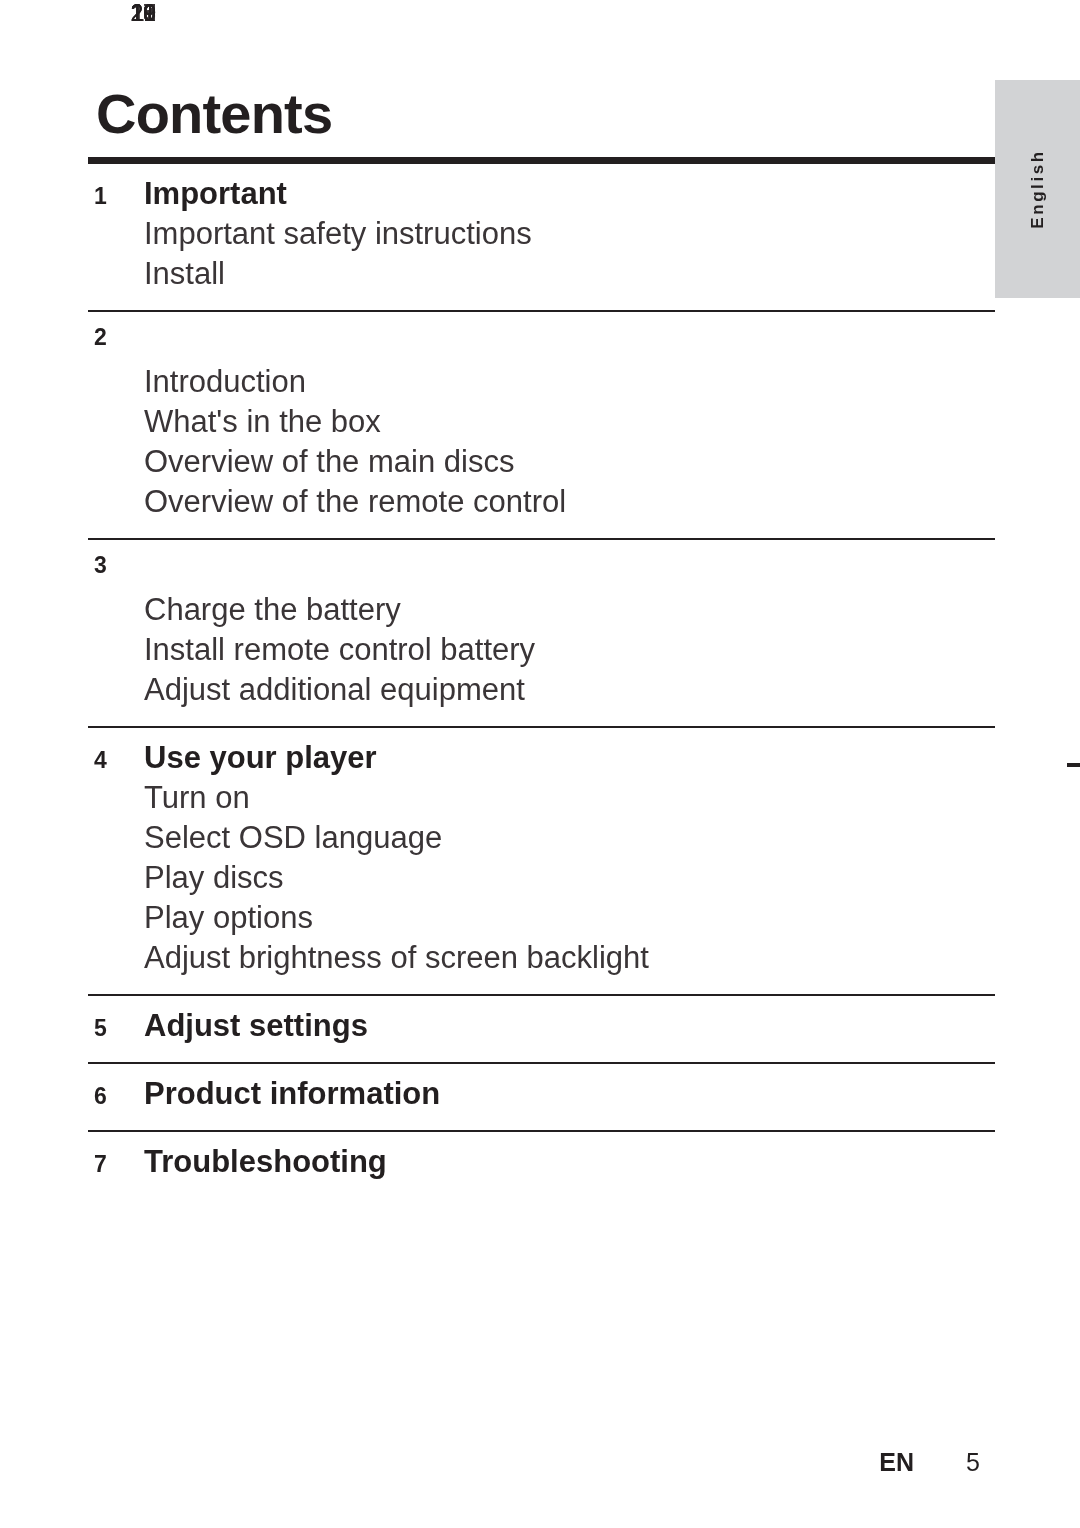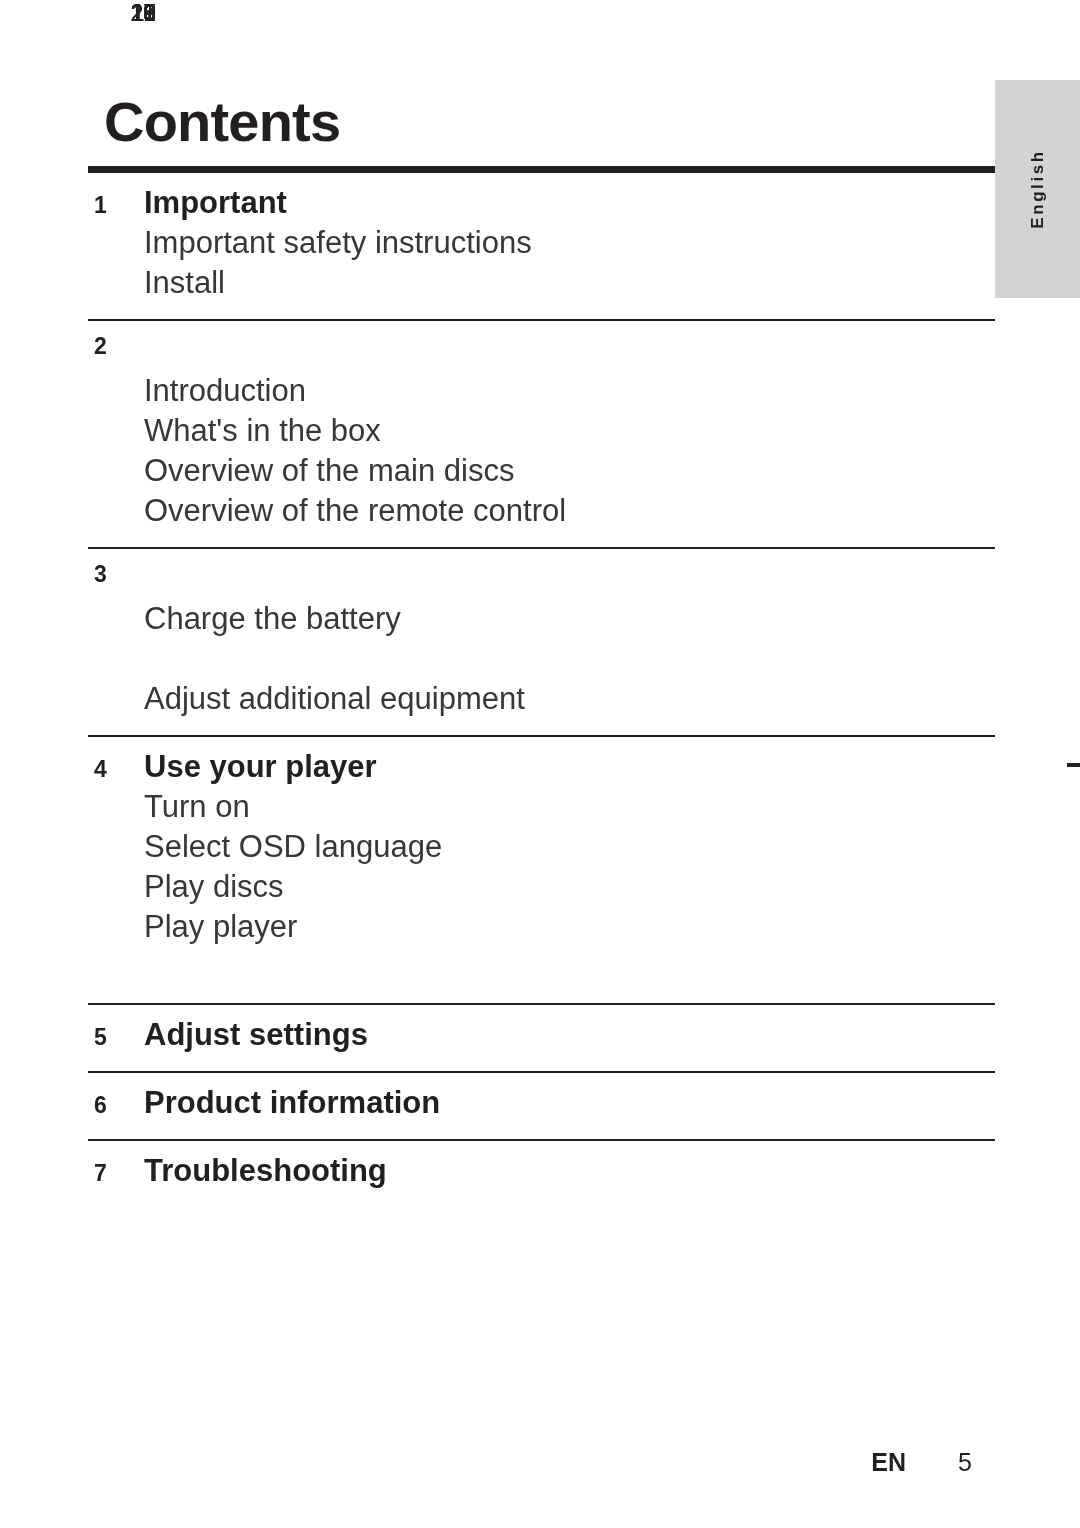--- a/index.html
+++ b/index.html
@@ -67,21 +67,21 @@
     left: 88px;
     top: 0;
     width: 892px;
   }
 
   .toc-title {
     font-size: 56px;
     font-weight: 700;
     letter-spacing: -0.8px;
     line-height: 1;
-    margin: 16px;
+    margin: 8px;
     padding-top: 78px;
     color: #231f20;
   }
 
   .rule-thick {
     height: 7px;
     background: #231f20;
     margin-top: 15px;
     width: 907px;
   }
@@ -155,21 +155,21 @@
     font-weight: 400;
     color: #3a3537;
   }
 
   .sep-gap-top { height: 14px; }
   .sep-gap-bot { height: 4px; }
 
   
   .footer {
     position: absolute;
-    left: 80px;
+    left: 88px;
     top: 1448px;
     width: 892px;
     display: flex;
     justify-content: flex-end;
     align-items: flex-end;
   }
   .footer .footer-lang {
     font-size: 25px;
     font-weight: 700;
     color: #231f20;
@@ -255,20 +255,21 @@
             <span class="num">3</span>
             <span class="page">15</span>
           </div>
           <div class="row sub">
             <span class="num"></span>
             <span class="label">Charge the battery</span>
             <span class="page">15</span>
           </div>
           <div class="row sub">
             <span class="num"></span>
+            <span class="label">Install remote control battery</span>
             <span class="page">16</span>
           </div>
           <div class="row sub">
             <span class="num"></span>
             <span class="label">Adjust additional equipment</span>
             <span class="page">16</span>
           </div>
         </div>
         <div class="sep-gap-top"></div>
         <div class="rule-thin"></div>
@@ -289,25 +290,26 @@
             <span class="label">Select OSD language</span>
             <span class="page">17</span>
           </div>
           <div class="row sub">
             <span class="num"></span>
             <span class="label">Play discs</span>
             <span class="page">18</span>
           </div>
           <div class="row sub">
             <span class="num"></span>
-            <span class="label">Play player</span>
+            <span class="label">Play options</span>
             <span class="page">18</span>
           </div>
           <div class="row sub">
             <span class="num"></span>
+            <span class="label">Adjust brightness of screen backlight</span>
             <span class="page">19</span>
           </div>
         </div>
         <div class="sep-gap-top"></div>
         <div class="rule-thin"></div>
         <div class="sep-gap-bot"></div>
         <div class="chapter">
           <div class="row head">
             <span class="num">5</span>
             <span class="label">Adjust settings</span>

